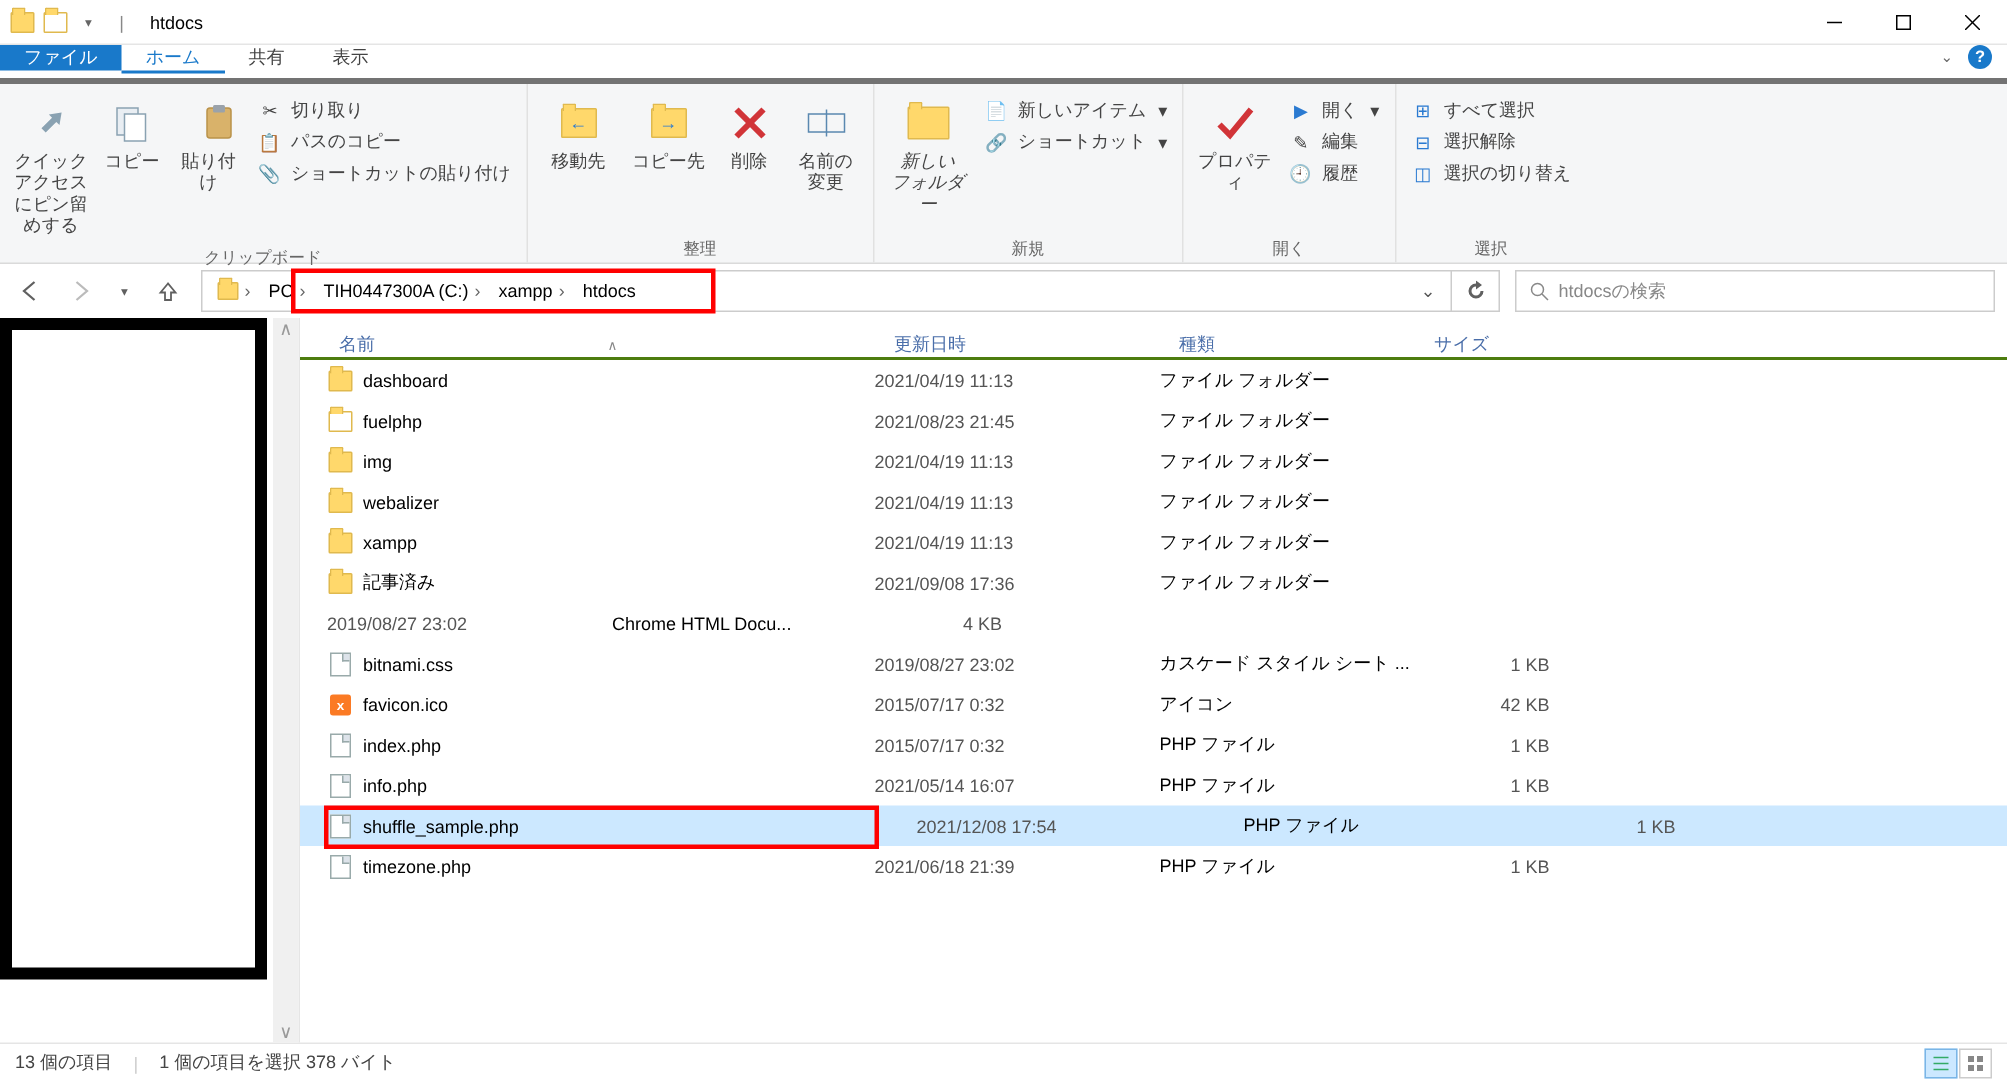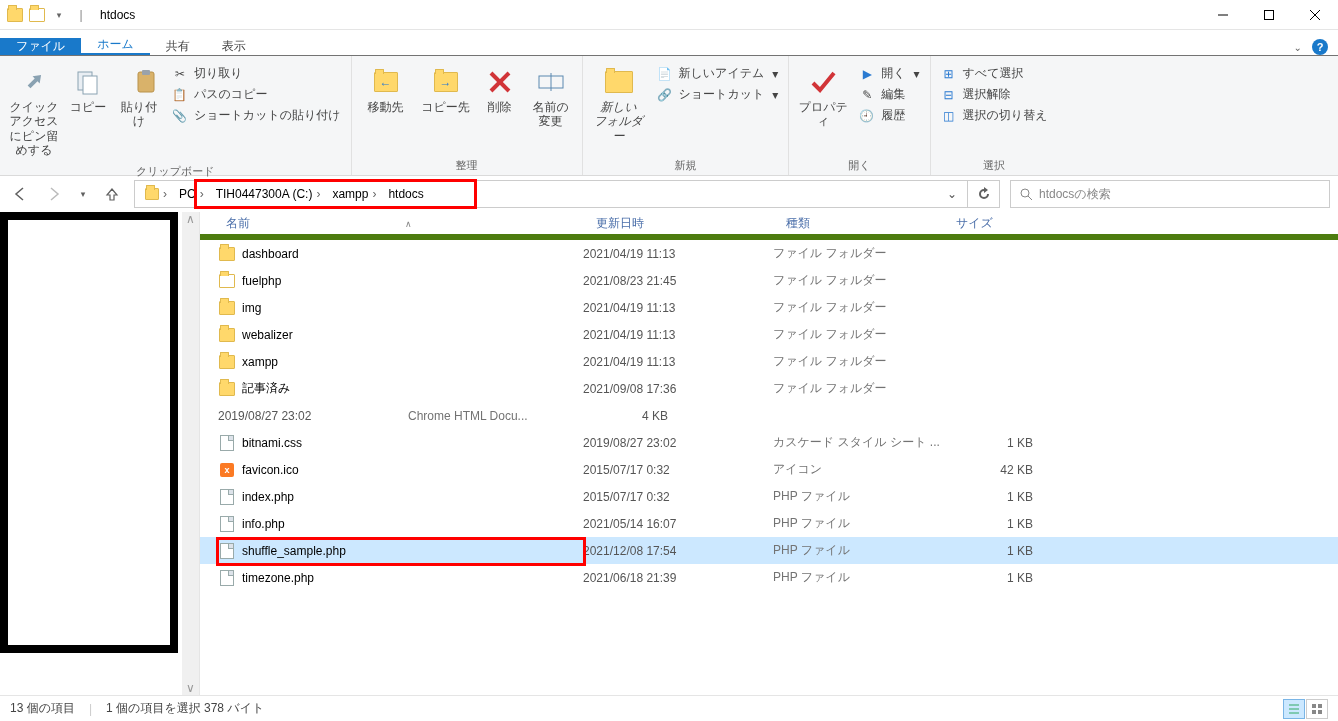--- a/index.html
+++ b/index.html
@@ -9,21 +9,21 @@
 .title-bar { height: 30px; background: #fff; display: flex; align-items: center; border-bottom: 1px solid #e5e5e5; }
 .title-bar .qat { display: flex; align-items: center; padding-left: 4px; gap: 0; }
 .qat-icon { width: 22px; height: 22px; display: inline-flex; align-items: center; justify-content: center; }
 .title-text { margin-left: 8px; color: #000; }
 .title-bar .right { margin-left: auto; display: flex; }
 .wbtn { width: 46px; height: 30px; display: inline-flex; align-items: center; justify-content: center; color: #000; }
 .folder-icon { width: 16px; height: 14px; background: #ffd86b; border: 1px solid #e0b94e; border-radius: 1px; position: relative; display: inline-block; }
 .folder-icon::before { content: ""; position: absolute; top: -4px; left: 0; width: 7px; height: 4px; background: #ffd86b; border: 1px solid #e0b94e; border-bottom: none; border-radius: 1px 1px 0 0; }
 
 
-.ribbon-tabs { height: 26px; background: #fff; display: flex; align-items: flex-end; border-bottom: 1px solid #737373; }
+.ribbon-tabs { height: 26px; background: #fff; display: flex; align-items: flex-start; border-bottom: 4px solid #737373; }
 .rtab { padding: 0 16px; display: inline-flex; align-items: center; color: #444; }
 .rtab.file { background: #1979ca; color: #fff; }
 .rtab.active { color: #1979ca; border-bottom: 2px solid #1979ca; }
 .ribbon-tabs .rcorner { margin-left: auto; display: flex; align-items: center; padding-right: 10px; gap: 10px; }
 .help-icon { width: 16px; height: 16px; border-radius: 50%; background: #1979ca; color: #fff; display: inline-flex; align-items: center; justify-content: center; font-size: 11px; font-weight: bold; }
 
 
 .ribbon { height: 120px; background: #f5f6f7; display: flex; border-bottom: 1px solid #dadada; }
 .rgroup { border-right: 1px solid #e1e1e1; padding: 2px 6px 0; display: flex; flex-direction: column; }
 .rgroup .body { flex: 1; display: flex; align-items: flex-start; gap: 4px; padding-top: 4px; }
@@ -45,35 +45,35 @@
 .addr-wrap .ddown { margin-left: auto; padding: 0 6px; color: #555; }
 .refresh { width: 32px; height: 28px; border: 1px solid #ccc; display: inline-flex; align-items: center; justify-content: center; margin-left: 0; border-left: none; }
 .searchbox { width: 320px; height: 28px; border: 1px solid #ccc; display: flex; align-items: center; padding: 0 8px; color: #888; gap: 6px; }
 
 
 .body-split { display: flex; height: calc(721px - 30px - 26px - 120px - 36px - 26px); }
 .navpane { width: 200px; border-right: 1px solid #e5e5e5; position: relative; overflow: hidden; }
 .blackbox { position: absolute; left: 0; top: 0; width: 178px; height: 441px; border: 8px solid #000; background: #fff; }
 .navpane .scroll-hint { position: absolute; right: 0; top: 0; width: 17px; height: 100%; display: flex; flex-direction: column; justify-content: space-between; align-items: center; color: #999; background: #f0f0f0; }
 .filepane { flex: 1; position: relative; }
-.cols { height: 28px; display: flex; align-items: center; border-bottom: 6px solid #4d7c0f; color: #4a6ea9; padding-left: 18px; }
+.cols { height: 28px; display: flex; align-items: flex-end; border-bottom: 2px solid #4d7c0f; color: #4a6ea9; padding-left: 18px; }
 .col { padding: 0 8px; }
 .col.name { width: 370px; }
 .col.date { width: 190px; }
 .col.type { width: 170px; }
 .col.size { width: 100px; text-align: left; }
 .col .oup { margin-left: 155px; font-size: 9px; color: #888; }
 
 .rows { }
 .row { height: 27px; display: flex; align-items: center; padding-left: 18px; }
-.row.sel { background: #cce8ff; }
+.row.sel { background: #cce8ff; gap: 28px; }
 .row .ic { width: 18px; height: 18px; margin-right: 6px; display: inline-flex; align-items: center; justify-content: center; }
 .row .name { width: 365px; display: flex; align-items: center; color: #000; }
 .row .date { width: 190px; color: #555; }
-.row .type { width: 170px; color: #737373; white-space: nowrap; overflow: hidden; text-overflow: ellipsis; }
+.row .type { width: 170px; color: #000000; white-space: nowrap; overflow: hidden; text-overflow: ellipsis; }
 .row .size { width: 100px; text-align: right; color: #555; padding-right: 10px; }
 
 .row-hl { position: absolute; left: 16px; top: 0; width: 370px; height: 29px; border: 3px solid #ff0000; pointer-events: none; }
 
 
 .status { height: 26px; border-top: 1px solid #e5e5e5; display: flex; align-items: center; padding: 0 10px; gap: 14px; color: #444; }
 .status .spacer { flex: 1; }
 .view-toggle { display: flex; gap: 1px; }
 .vt { width: 22px; height: 20px; border: 1px solid #ccc; display: inline-flex; align-items: center; justify-content: center; }
 .vt.active { background: #cce8ff; border-color: #7ab5e6; }

